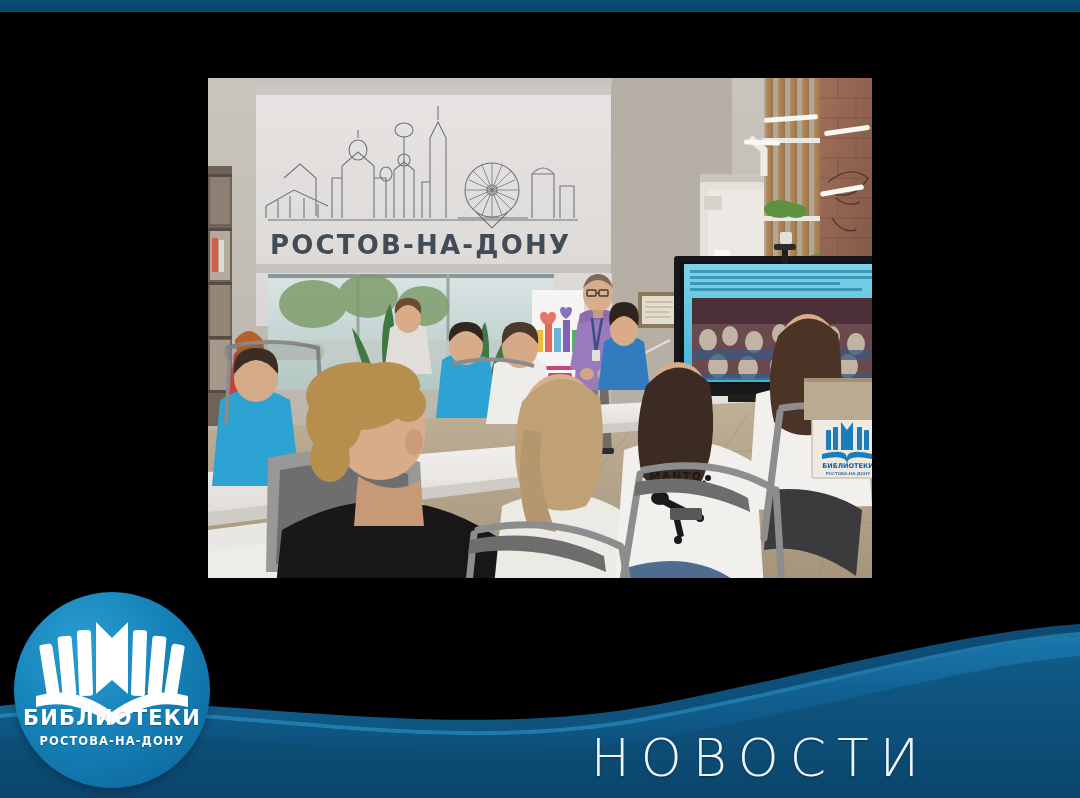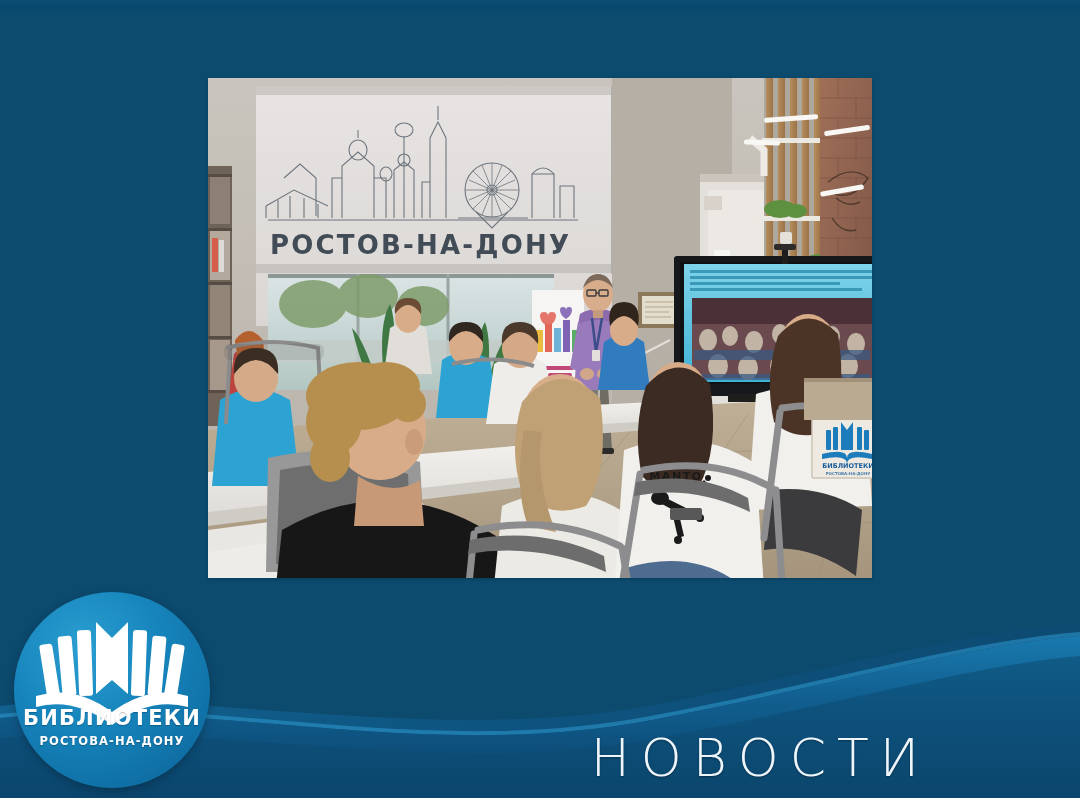--- a/index.html
+++ b/index.html
@@ -2,21 +2,21 @@
 <html><head>
 <meta charset="utf-8">
 <style>
   html,body{margin:0;padding:0;}
   body{
     width:1080px;height:798px;overflow:hidden;
     background:#ffffff;
     font-family:"Liberation Sans", sans-serif;
     position:relative;
   }
-  .slide{position:absolute;inset:0;background:#0c4a6e;overflow:hidden;}
+  .slide{position:absolute;inset:0;background:#000000;overflow:hidden;}
 
   
   .top-strip{
     position:absolute;left:0;top:0;width:1080px;height:12px;
     background:linear-gradient(180deg,#0b4d74 0%,#08486d 60%,#0a4a6f 100%);
   }
 
   
   .wave-band{position:absolute;left:0;bottom:0;width:1080px;height:210px;}
   .wave-band svg{display:block;width:1080px;height:210px;}

